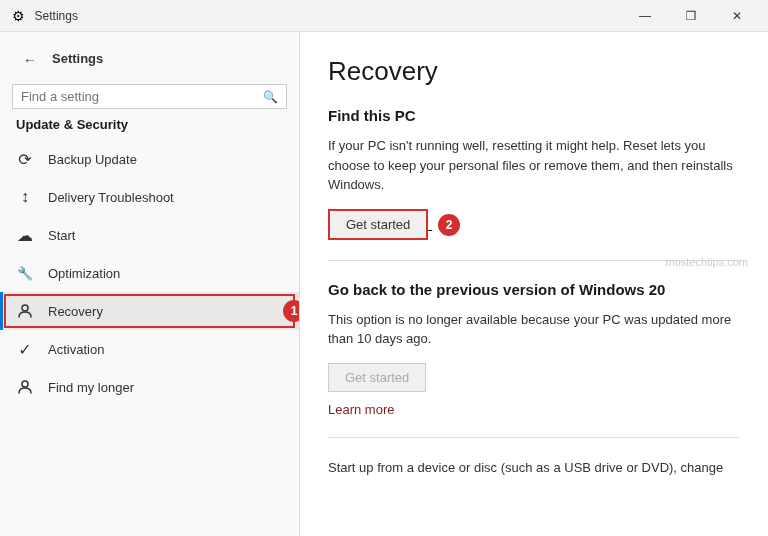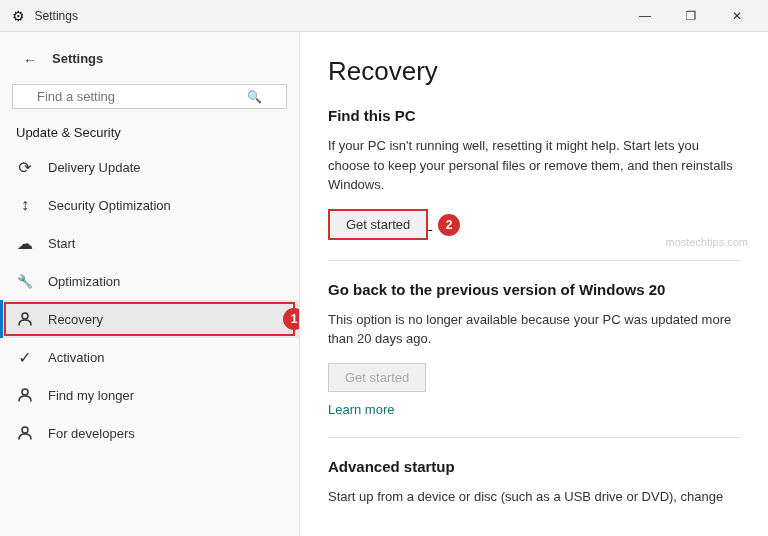--- a/index.html
+++ b/index.html
@@ -91,47 +91,47 @@
       color: #333;
     }
 
     .sidebar-app-title {
       font-size: 13px;
       font-weight: 600;
       color: #333;
     }
 
     .search-box {
-      margin: 0 12px 8px 12px;
+      margin: 0 12px 0 12px;
       display: flex;
       align-items: center;
       border: 1px solid #ccc;
       background: #fff;
-      padding: 4px 24px;
+      padding: 4px 8px;
       gap: 6px;
     }
     .search-box input {
       border: none;
       outline: none;
       flex: 1;
       font-size: 13px;
       color: #555;
       background: transparent;
     }
     .search-icon-btn {
       color: #555;
       font-size: 12px;
       cursor: pointer;
       background: transparent;
       border: none;
     }
 
     .sidebar-section-title {
       font-size: 13px;
-      font-weight: 400;
+      font-weight: 700;
       color: #1a1a1a;
       padding: 8px 16px 8px 16px;
     }
 
     .sidebar-item {
       display: flex;
       align-items: center;
       padding: 10px 16px;
       gap: 14px;
       cursor: pointer;
@@ -208,38 +208,38 @@
     .btn-disabled {
       border: 1px solid #ccc;
       background: #f0f0f0;
       padding: 6px 16px;
       font-size: 13px;
       cursor: not-allowed;
       color: #aaa;
     }
 
     .link {
-      color: #0f766e;
+      color: #7f1d1d;
       font-size: 13px;
       cursor: pointer;
       text-decoration: none;
       display: inline-block;
       margin-top: 10px;
     }
 
     .divider {
       border: none;
       border-top: 1px solid #e0e0e0;
       margin: 20px 0;
     }
 
     .watermark {
       position: absolute;
       right: 20px;
-      top: 204px;
+      top: 224px;
       font-size: 11px;
       color: #ccc;
       pointer-events: none;
     }
   </style>
 </head>
 <body>
 
 <div class="titlebar">
   <div class="titlebar-left">
@@ -263,26 +263,26 @@
 
     <div class="search-box">
       <input type="text" placeholder="Find a setting" style="">
       <button class="search-icon-btn">🔍</button>
     </div>
 
     <div class="sidebar-section-title">Update &amp; Security</div>
 
     <div class="sidebar-item">
       <span class="sidebar-item-icon">⟳</span>
-      <span class="sidebar-item-label">Delivery Update</span>
+      <span class="sidebar-item-label">Backup Update</span>
     </div>
 
     <div class="sidebar-item">
       <span class="sidebar-item-icon">↕</span>
-      <span class="sidebar-item-label">Security Optimization</span>
+      <span class="sidebar-item-label">Delivery Troubleshoot</span>
     </div>
 
     <div class="sidebar-item">
       <span class="sidebar-item-icon">☁</span>
       <span class="sidebar-item-label">Start</span>
     </div>
 
     <div class="sidebar-item">
       <span class="sidebar-item-icon" style="font-size:13px;">🔧</span>
       <span class="sidebar-item-label">Optimization</span>
@@ -310,56 +310,46 @@
     <div class="sidebar-item">
       <span class="sidebar-item-icon">
         <svg width="16" height="16" viewBox="0 0 16 16" fill="none" xmlns="http://www.w3.org/2000/svg">
           <circle cx="8" cy="5" r="3" stroke="#333" stroke-width="1.5"></circle>
           <path d="M2 14c0-3.314 2.686-5 6-5s6 1.686 6 5" stroke="#333" stroke-width="1.5" stroke-linecap="round"></path>
         </svg>
       </span>
       <span class="sidebar-item-label">Find my longer</span>
     </div>
 
-    <div class="sidebar-item">
-      <span class="sidebar-item-icon">
-        <svg width="16" height="16" viewBox="0 0 16 16" fill="none" xmlns="http://www.w3.org/2000/svg">
-          <circle cx="8" cy="5" r="3" stroke="#333" stroke-width="1.5"></circle>
-          <path d="M2 14c0-3.314 2.686-5 6-5s6 1.686 6 5" stroke="#333" stroke-width="1.5" stroke-linecap="round"></path>
-        </svg>
-      </span>
-      <span class="sidebar-item-label">For developers</span>
-    </div>
   </div>
 
   <div class="content">
     <h1 class="content-title">Recovery</h1>
 
     <div>
       <div class="section-title">Find this PC</div>
-      <p class="section-desc">If your PC isn't running well, resetting it might help. Start lets you choose to keep your personal files or remove them, and then reinstalls Windows.</p>
+      <p class="section-desc">If your PC isn't running well, resetting it might help. Reset lets you choose to keep your personal files or remove them, and then reinstalls Windows.</p>
       <div style="position:relative;display:inline-block;text-decoration:underline;">
         <button class="btn-primary" style="border:2px solid #d32f2f;">Get started</button>
         <div style="display:inline-flex;width:22px;height:22px;border-radius:50%;background:#d32f2f;color:#fff;font-size:12px;font-weight:700;align-items:center;justify-content:center;margin-left:6px;vertical-align:middle;">2</div>
       </div>
     </div>
 
     <hr class="divider">
 
     <div>
       <div class="section-title">Go back to the previous version of Windows 20</div>
-      <p class="section-desc">This option is no longer available because your PC was updated more than 20 days ago.</p>
+      <p class="section-desc">This option is no longer available because your PC was updated more than 10 days ago.</p>
       <button class="btn-disabled">Get started</button>
       <br>
       <a class="link">Learn more</a>
     </div>
 
     <hr class="divider">
 
     <div>
-      <div class="section-title">Advanced startup</div>
       <p class="section-desc">Start up from a device or disc (such as a USB drive or DVD), change</p>
     </div>
 
     <div class="watermark">mostechtips.com</div>
   </div>
 
 </div>
 
 </body></html>

